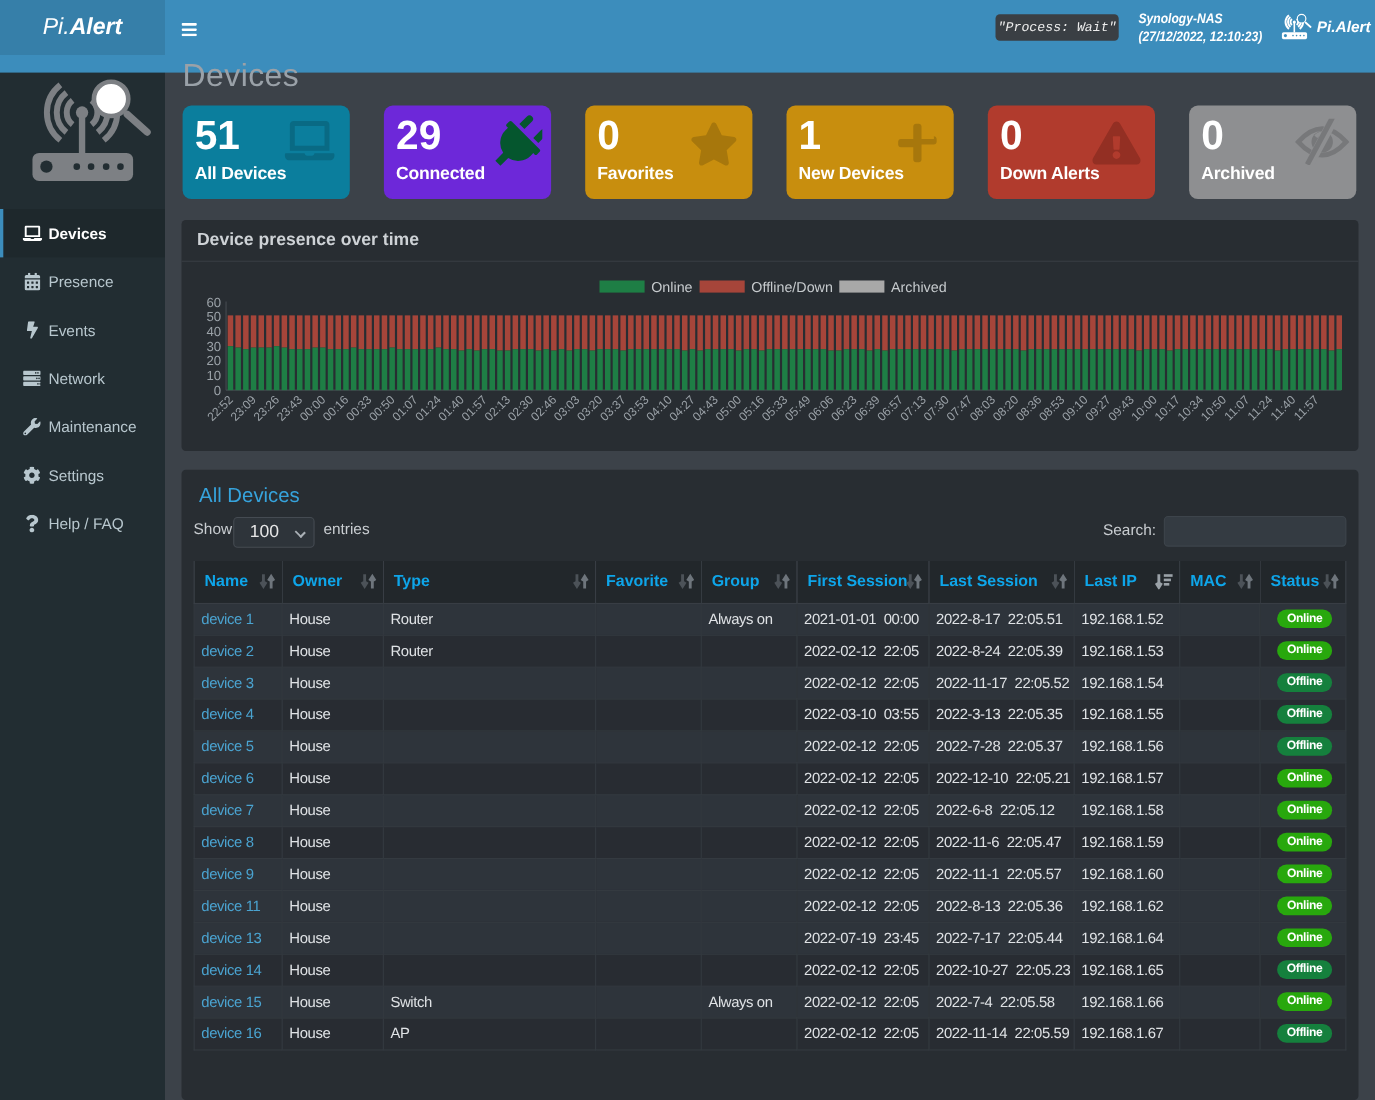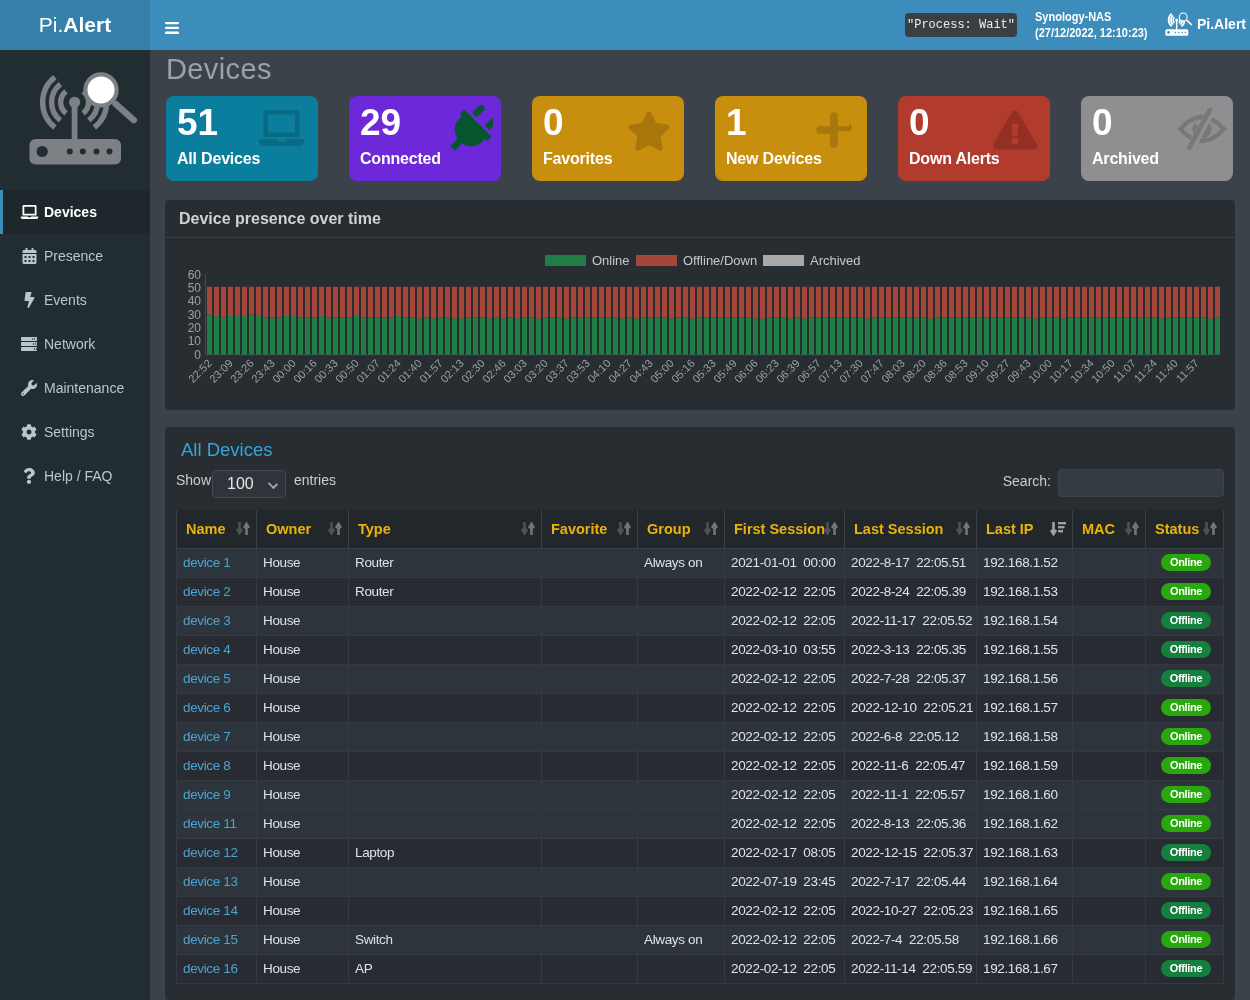--- a/index.html
+++ b/index.html
@@ -1,18 +1,18 @@
 <!DOCTYPE html>
 <html><head>
 <meta charset="utf-8">
 <style>
 * { margin:0; padding:0; box-sizing:border-box; }
 html,body { width:1250px; height:1000px; overflow:hidden; background:#3c4249;
   font-family:"Liberation Sans", sans-serif; }
-.navbar { position:absolute; left:0; top:0; width:1250px; height:50px; background:#3c8dbc; }
+.navbar { position:absolute; left:0; top:0; width:1250px; height:66px; background:#3c8dbc;font-style:italic; }
 .logo { position:absolute; left:0; top:0; width:150px; height:50px; background:#367fa9;
   color:#fff; font-size:21px; line-height:50px; text-align:center; }
 .logo b { font-weight:bold; }
 .burger { position:absolute; left:165px; top:20px; }
 .procbox { position:absolute; left:905px; top:13px; width:112px; height:24px; background:#3a3f44;
   border-radius:4px; color:#eee; font-family:"Liberation Mono", monospace; font-size:12px;
   line-height:24px; text-align:center; white-space:nowrap; }
 .nasinfo { position:absolute; left:1035px; top:9px; color:#fff; font-size:12.5px; font-weight:bold; line-height:16px; white-space:nowrap; transform:scaleX(0.88); transform-origin:0 0; }
 .hdr-logo { position:absolute; left:1163px; top:12px; }
 .hdr-pialert { position:absolute; left:1197px; top:16px; color:#fff; font-size:14px; font-weight:bold; }
@@ -40,21 +40,21 @@
 .sel { position:absolute; left:36px; top:-2px; width:74px; height:28px; background:#2e343a;
   border:1px solid #454b52; border-radius:4px; color:#e6e6e6; font-size:16px; line-height:26px;
   padding-left:14px; }
 .sel .chev { position:absolute; right:8px; top:9px; width:8px; height:8px; border-right:2px solid #aab0b6;
   border-bottom:2px solid #aab0b6; transform:rotate(45deg) scale(1,0.8); }
 .entries { position:absolute; left:118px; top:0; }
 .search-lbl { position:absolute; right:173px; top:1px;text-align:right; }
 .search-box { position:absolute; right:0px; top:-3px; width:166px; height:28px; background:#343b42; border:1px solid #3d444b; border-radius:4px; }
 table.dt { position:absolute; left:11px; top:83px; width:1047px; border-collapse:collapse; table-layout:fixed;
   font-size:14px; color:#dfe2e5; }
-table.dt th { background:#22272b; color:#eab308; font-weight:bold; text-align:left; height:38px;
+table.dt th { background:#22272b; color:#0ea5e9; font-weight:bold; text-align:left; height:38px;
   padding:0 4px 0 9px; border:1px solid #3a4046; border-top:none; position:relative; white-space:nowrap; font-size:14.5px; }
 table.dt td { height:29px; padding:0 3px 0 6px; border:1px solid #343a40; white-space:nowrap; overflow:hidden; font-size:13.5px; letter-spacing:-0.35px; }
 table.dt tr.odd td { background:#2e343b; }
 table.dt tr.even td { background:#282c32; }
 table.dt a { color:#4aa3d0; text-decoration:none; }
 .sort { position:absolute; right:5px; top:11px; }
 .pill { display:block; margin:0 auto; width:50px; height:17px; border-radius:9px; color:#fff;
   font-size:11px; font-weight:bold; text-align:center; line-height:17px; }
 .pill.on { background:#28a80d; }
 .pill.off { background:#15803d; }
@@ -774,34 +774,20 @@
             <td></td>
             <td></td>
             <td>2022-02-12&nbsp;&nbsp;22:05</td>
             <td>2022-8-13&nbsp;&nbsp;22:05.36</td>
             <td>192.168.1.62</td>
             <td></td>
             <td>
               <span class="pill on">Online</span>
             </td>
           </tr>
-      <tr class="even">
-            <td><a>device 12</a></td>
-            <td>House</td>
-            <td>Laptop</td>
-            <td></td>
-            <td></td>
-            <td>2022-02-17&nbsp;&nbsp;08:05</td>
-            <td>2022-12-15&nbsp;&nbsp;22:05.37</td>
-            <td>192.168.1.63</td>
-            <td></td>
-            <td>
-              <span class="pill off">Offline</span>
-            </td>
-          </tr>
       <tr class="odd">
             <td><a>device 13</a></td>
             <td>House</td>
             <td></td>
             <td></td>
             <td></td>
             <td>2022-07-19&nbsp;&nbsp;23:45</td>
             <td>2022-7-17&nbsp;&nbsp;22:05.44</td>
             <td>192.168.1.64</td>
             <td></td>

